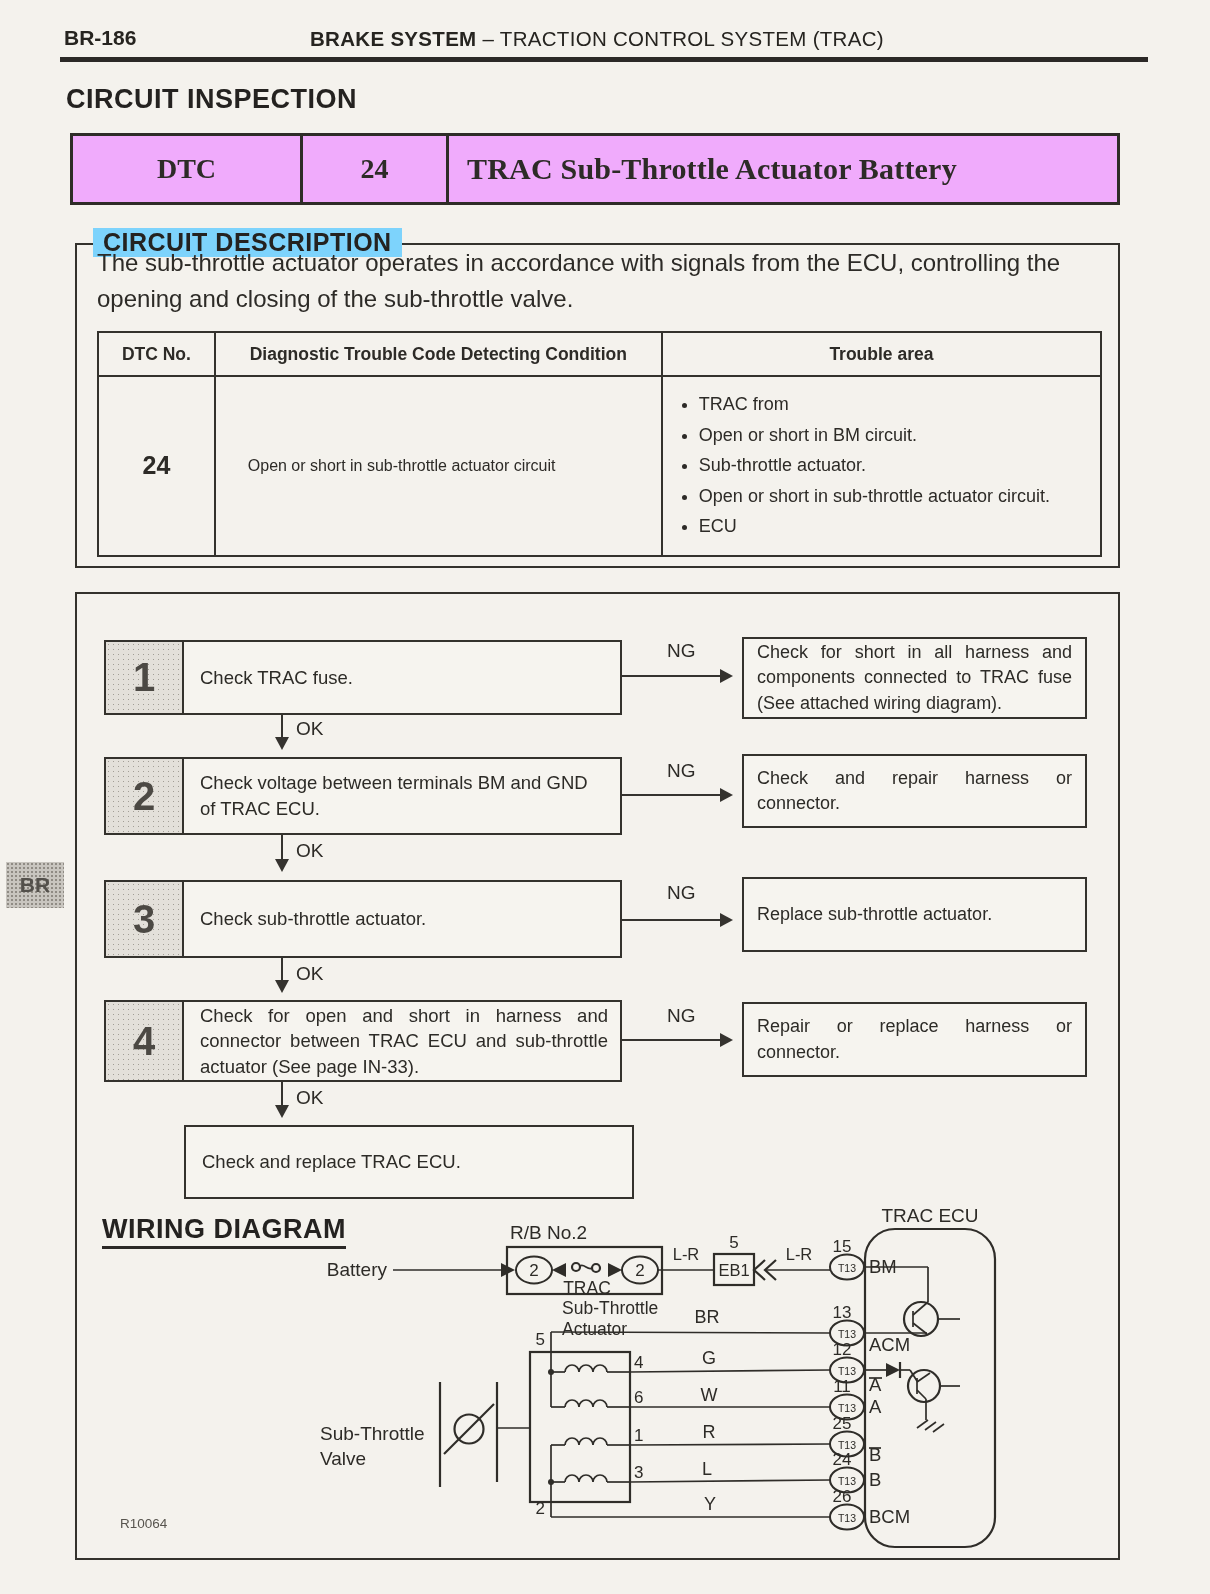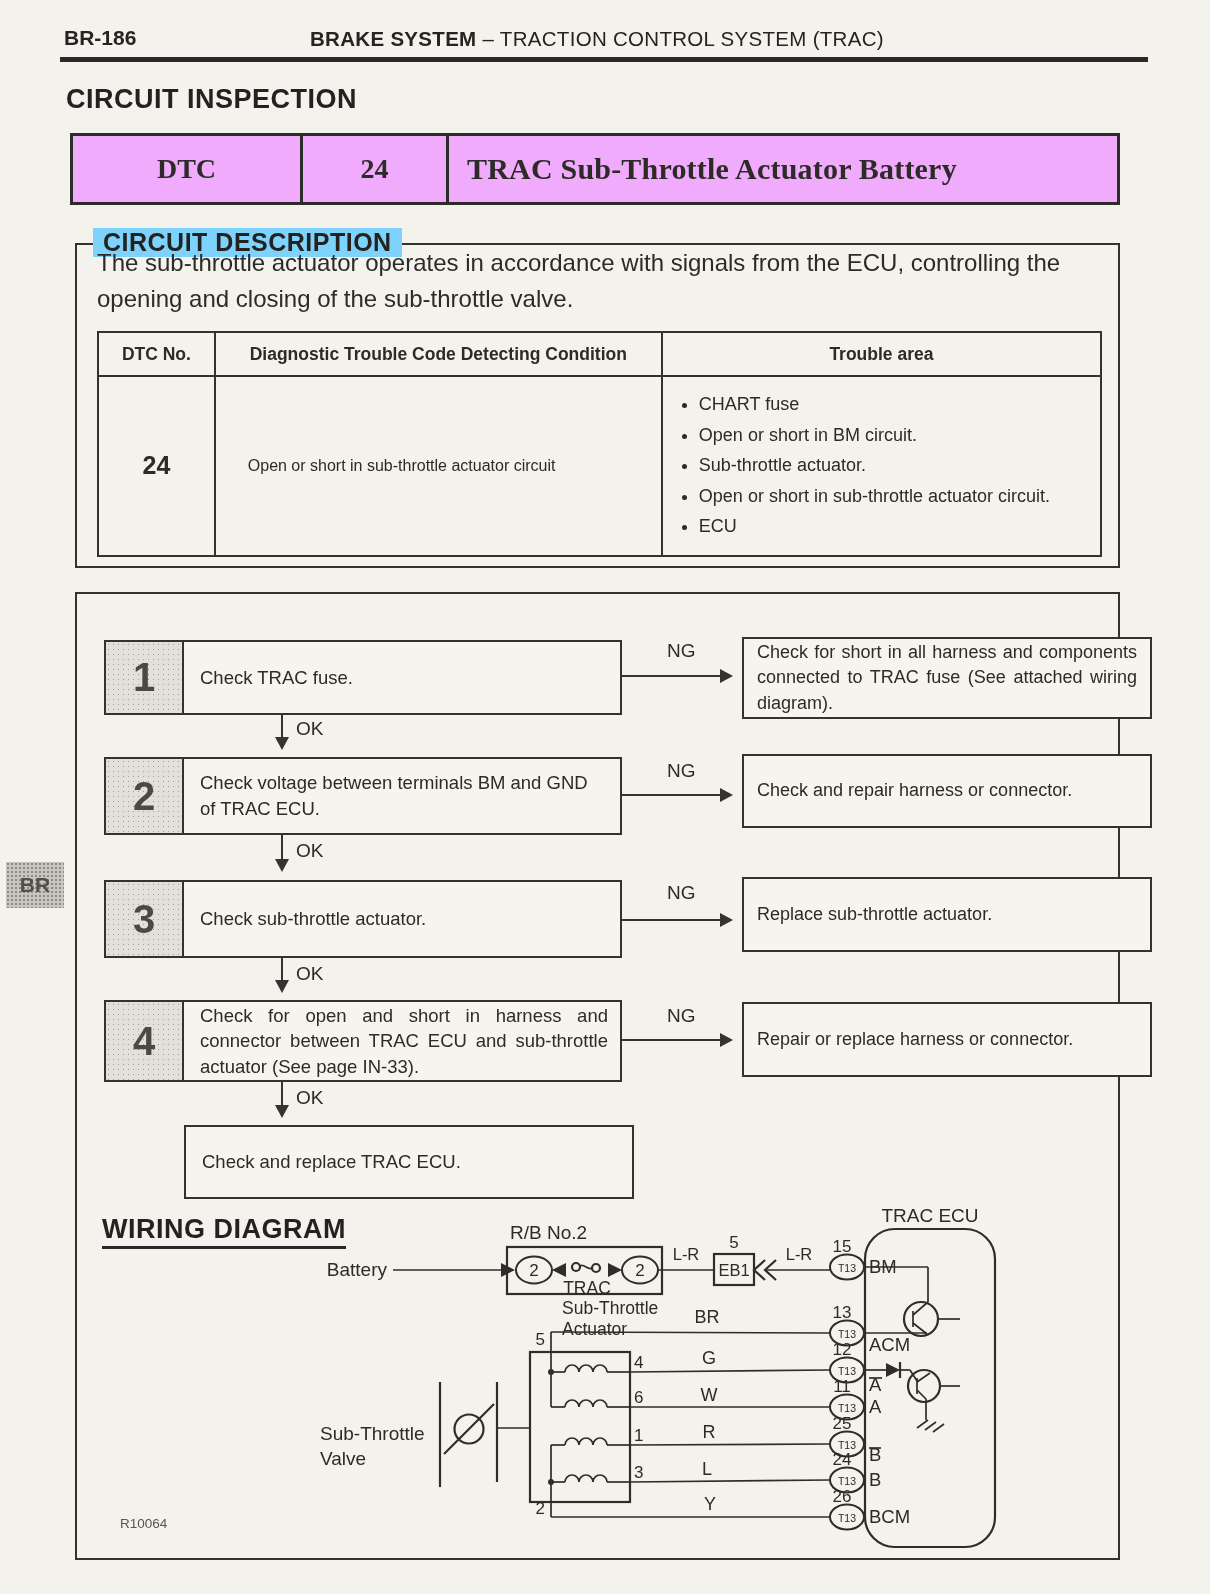--- a/index.html
+++ b/index.html
@@ -48,21 +48,21 @@
   
   .step{position:absolute;left:27px;width:518px;border:2.5px solid #34322d;
         box-sizing:border-box;display:flex;background:#f6f4ef;}
   .step .num{width:76px;border-right:2.5px solid #34322d;display:flex;align-items:center;
              justify-content:center;font-size:40px;font-weight:bold;color:#4c4944;
              background-color:#e3e0da;
              background-image:radial-gradient(#a29e96 .9px,transparent 1px);
              background-size:5px 5px;}
   .step .txt{flex:1;display:flex;align-items:center;padding:4px 12px 4px 16px;
              font-size:18.5px;line-height:1.38;}
-  .ngbox{position:absolute;left:665px;width:410px;border:2.5px solid #34322d;box-sizing:border-box;
+  .ngbox{position:absolute;left:665px;width:345px;border:2.5px solid #34322d;box-sizing:border-box;
          display:flex;align-items:center;padding:6px 13px;font-size:18px;line-height:1.4;
          text-align:justify;background:#f6f4ef;}
   .h-arrow{position:absolute;height:2.2px;background:#35332f;}
   .h-arrow::after{content:'';position:absolute;right:-12px;top:-6px;width:0;height:0;
                   border:7px solid transparent;border-left:13px solid #35332f;}
   .v-arrow{position:absolute;width:2.2px;background:#35332f;}
   .v-arrow::after{content:'';position:absolute;bottom:-11px;left:-6px;width:0;height:0;
                   border:7px solid transparent;border-top:13px solid #35332f;}
   .flowlbl{position:absolute;font-size:19px;color:#2d2b27;}
   .final-box{position:absolute;left:107px;top:531px;width:450px;height:74px;
@@ -118,21 +118,21 @@
           <th class="w2">Diagnostic Trouble Code Detecting Condition</th>
           <th class="w3">Trouble area</th>
         </tr>
       </thead>
       <tbody>
         <tr>
           <td class="t-code">24</td>
           <td class="t-cond">Open or short in sub-throttle actuator circuit</td>
           <td class="t-area">
             <ul>
-                <li>CHART fuse</li>
+                <li>TRAC from</li>
                 <li>Open or short in BM circuit.</li>
                 <li>Sub-throttle actuator.</li>
                 <li>Open or short in sub-throttle actuator circuit.</li>
                 <li>ECU</li>
               </ul>
           </td>
         </tr>
       </tbody>
     </table>
   </section>

